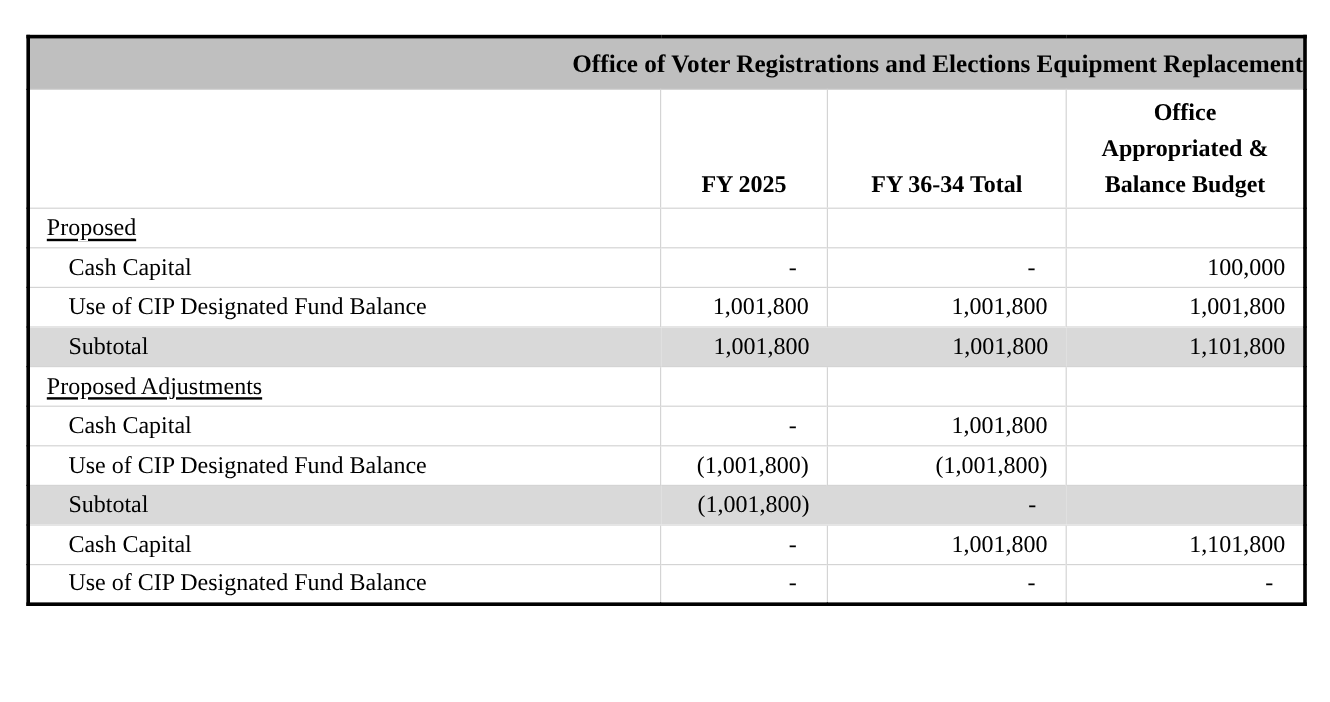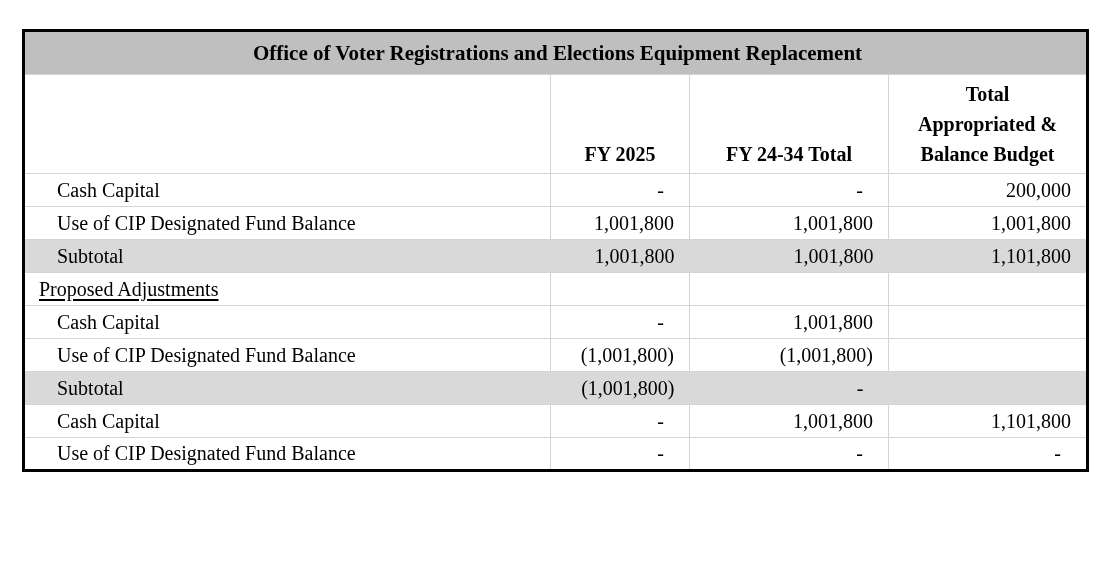--- a/index.html
+++ b/index.html
@@ -23,21 +23,21 @@
   col.col-fy2025 { width: 139px; }
   col.col-fy2434 { width: 199px; }
   col.col-total  { width: 199px; }
 
   
   tr.title-row th {
     background: var(--title-bar-bg, #bfbfbf);
     height: 44px;
     font-size: 21px;
     font-weight: bold;
-    text-align: center;
+    text-align: right;
     padding-left: 4px;
     border-bottom: 1px solid var(--grid, #d4d4d4);
     white-space: nowrap;
   }
 
   
   tr.header-row th {
     height: 99px;
     vertical-align: bottom;
     text-align: center;
@@ -98,34 +98,40 @@
     <col class="col-fy2434">
     <col class="col-total">
   </colgroup>
   <thead>
     <tr class="title-row">
       <th colspan="4">Office of Voter Registrations and Elections Equipment Replacement</th>
     </tr>
     <tr class="header-row">
       <th></th>
       <th>FY 2025</th>
-      <th>FY 24-34 Total</th>
+      <th>FY 36-34 Total</th>
       <th>
-        <span>Total</span><br>
+        <span>Office</span><br>
         <span>Appropriated &amp;</span><br>
         <span>Balance Budget</span>
       </th>
     </tr>
   </thead>
   <tbody id="table-body">
+      <tr class="row-section">
+    <td class="c-label">Proposed</td>
+    <td class="c-num"></td>
+    <td class="c-num"></td>
+    <td class="c-num"></td>
+  </tr>
       <tr class="row-item">
     <td class="c-label">Cash Capital</td>
     <td class="c-num dash">-</td>
     <td class="c-num dash">-</td>
-    <td class="c-num">200,000</td>
+    <td class="c-num">100,000</td>
   </tr>
       <tr class="row-item">
     <td class="c-label">Use of CIP Designated Fund Balance</td>
     <td class="c-num">1,001,800</td>
     <td class="c-num">1,001,800</td>
     <td class="c-num">1,001,800</td>
   </tr>
       <tr class="row-subtotal">
     <td class="c-label">Subtotal</td>
     <td class="c-num">1,001,800</td>

